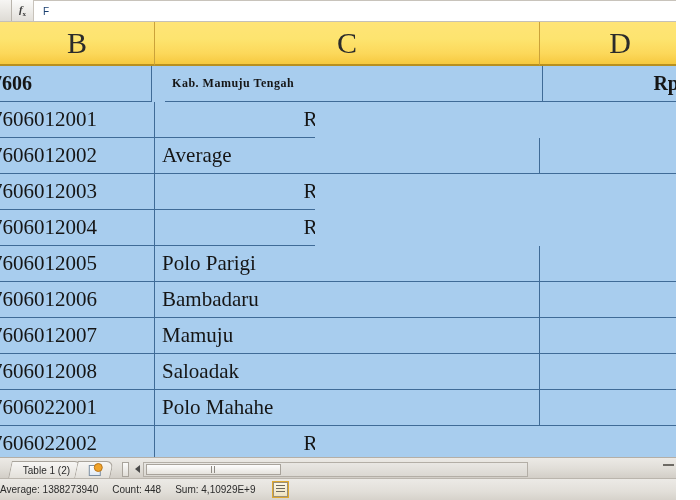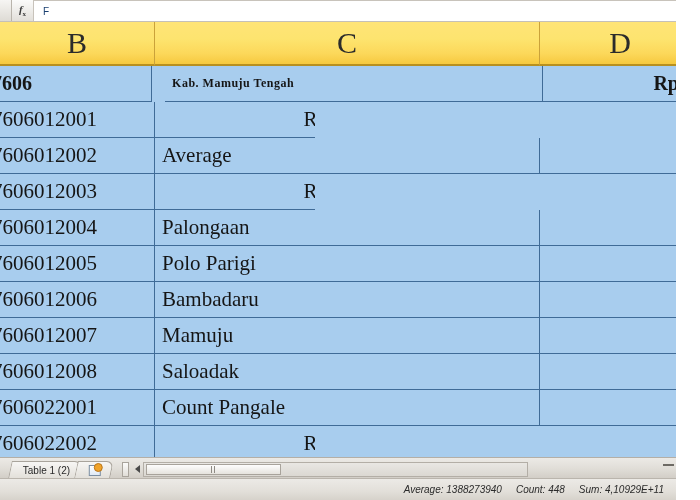--- a/index.html
+++ b/index.html
@@ -220,25 +220,23 @@
 
   
   .statusbar {
     position: absolute;
     left: 0; top: 478px;
     width: 700px; height: 22px;
     background: linear-gradient(to bottom, #eceae6 0%, #e2dfd9 60%, #d6d2cb 100%);
     border-top: 1px solid #bab5ad;
     display: flex;
     align-items: center;
-    justify-content: flex-end;
     font-size: 10px;
     color: #2b2b2b;
     cursor: default;
-    font-style: italic;
   }
   .statusbar .stat { margin-right: 14px; white-space: nowrap; }
   .view-icons { display: flex; align-items: center; padding-right: 4px; }
   .view-icon {
     width: 15px; height: 15px;
     border: 1px solid #9d9076;
     background: linear-gradient(to bottom, #fdf7e4, #efe3c2);
     margin-left: 3px;
     position: relative;
     cursor: pointer;
@@ -317,23 +315,20 @@
           <span class="inner">7606012003</span>
         </div>
       <div class="cell d">
           <span class="inner">Rp80</span>
         </div>
     </div>
     <div class="data-row">
       <div class="cell b">
           <span class="inner">7606012004</span>
         </div>
-      <div class="cell c">
-          <span class="inner">Palongaan</span>
-        </div>
       <div class="cell d">
           <span class="inner">Rp60</span>
         </div>
     </div>
     <div class="data-row">
       <div class="cell b">
           <span class="inner">7606012005</span>
         </div>
       <div class="cell c">
           <span class="inner">Polo Parigi</span>
@@ -373,21 +368,21 @@
         </div>
       <div class="cell d">
           <span class="inner">Rp60</span>
         </div>
     </div>
     <div class="data-row">
       <div class="cell b">
           <span class="inner">7606022001</span>
         </div>
       <div class="cell c">
-          <span class="inner">Count Pangale</span>
+          <span class="inner">Polo Mahahe</span>
         </div>
       <div class="cell d">
           <span class="inner">Rp60</span>
         </div>
     </div>
     <div class="data-row">
       <div class="cell b">
           <span class="inner">7606022002</span>
         </div>
       <div class="cell d">
@@ -417,19 +412,19 @@
       <div class="minmax">
         <i></i>
         <i></i>
       </div>
     </div>
   </div>
 
   <div class="statusbar">
     <span class="stat">Average: 1388273940</span>
     <span class="stat">Count: 448</span>
-    <span class="stat">Sum: 4,10929E+11</span>
+    <span class="stat">Sum: 4,10929E+9</span>
     <span class="view-icons">
       <span class="view-icon sel"></span>
     </span>
   </div>
 
 </div>
 
 </body></html>

